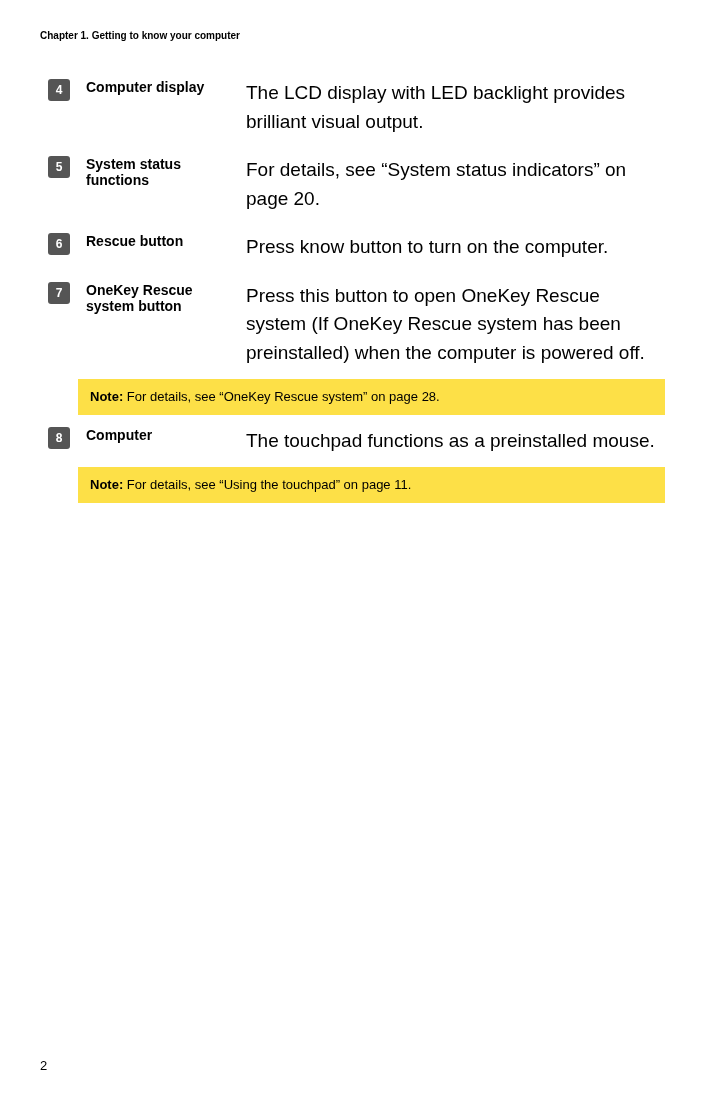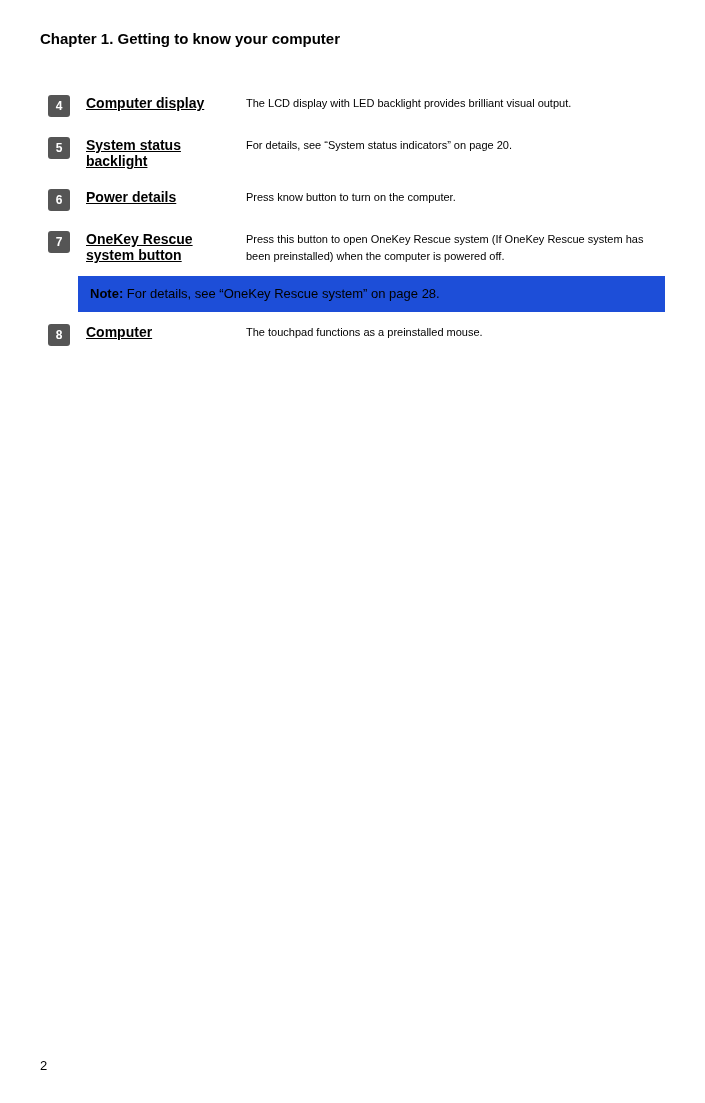--- a/index.html
+++ b/index.html
@@ -12,23 +12,23 @@
       font-family: Arial, Helvetica, sans-serif;
       font-size: 14px;
       color: #000;
       background: #fff;
       width: 705px;
       min-height: 1103px;
       padding: 30px 40px 40px 40px;
     }
 
     .page-title {
-      font-size: 15px;
+      font-size: 10px;
       font-weight: bold;
-      margin-bottom: 38px;
+      margin-bottom: 28px;
       border-bottom: none;
     }
 
     .page-number {
       position: absolute;
       bottom: 30px;
       left: 40px;
       font-size: 13px;
     }
 
@@ -62,40 +62,39 @@
       color: #fff;
       font-size: 12px;
       font-weight: bold;
       border-radius: 3px;
     }
 
     .term-cell {
       width: 160px;
       padding-right: 12px;
       padding-top: 10px;
-      text-decoration: underline;
     }
 
     .term {
       font-weight: bold;
       font-size: 14px;
     }
 
     .desc-cell {
       padding-top: 10px;
-      font-size: 11px;
+      font-size: 19px;
       line-height: 1.5;
     }
 
     .note-row td {
       padding: 0;
     }
 
     .note-box {
-      background: #1d4ed8;
+      background: #fde047;
       padding: 8px 12px;
       font-size: 13px;
       line-height: 1.5;
       margin: 2px 0;
     }
 
     .note-box .note-label {
       font-weight: bold;
     }
   </style>
@@ -106,40 +105,46 @@
 
 <table class="content-table">
   <tbody id="table-body">
   <tr>
         <td class="badge-cell"><span class="badge">4</span></td>
         <td class="term-cell"><span class="term">Computer display</span></td>
         <td class="desc-cell">The LCD display with LED backlight provides brilliant visual output.</td>
       </tr>
       <tr>
         <td class="badge-cell"><span class="badge">5</span></td>
-        <td class="term-cell"><span class="term">System status backlight</span></td>
+        <td class="term-cell"><span class="term">System status functions</span></td>
         <td class="desc-cell">For details, see “System status indicators” on page 20.</td>
       </tr>
       <tr>
         <td class="badge-cell"><span class="badge">6</span></td>
-        <td class="term-cell"><span class="term">Power details</span></td>
+        <td class="term-cell"><span class="term">Rescue button</span></td>
         <td class="desc-cell">Press know button to turn on the computer.</td>
       </tr>
       <tr>
         <td class="badge-cell"><span class="badge">7</span></td>
         <td class="term-cell"><span class="term">OneKey Rescue system button</span></td>
         <td class="desc-cell">Press this button to open OneKey Rescue system (If OneKey Rescue system has been preinstalled) when the computer is powered off.</td>
       </tr>
       <tr class="note-row">
         <td></td>
         <td colspan="2">
           <div class="note-box"><span class="note-label">Note:</span> For details, see “OneKey Rescue system” on page 28.</div>
         </td>
       </tr>
       <tr>
         <td class="badge-cell"><span class="badge">8</span></td>
         <td class="term-cell"><span class="term">Computer</span></td>
         <td class="desc-cell">The touchpad functions as a preinstalled mouse.</td>
       </tr>
+      <tr class="note-row">
+        <td></td>
+        <td colspan="2">
+          <div class="note-box"><span class="note-label">Note:</span> For details, see “Using the touchpad” on page 11.</div>
+        </td>
+      </tr>
     </tbody>
 </table>
 
 <div class="page-number">2</div>
 
 </body></html>

